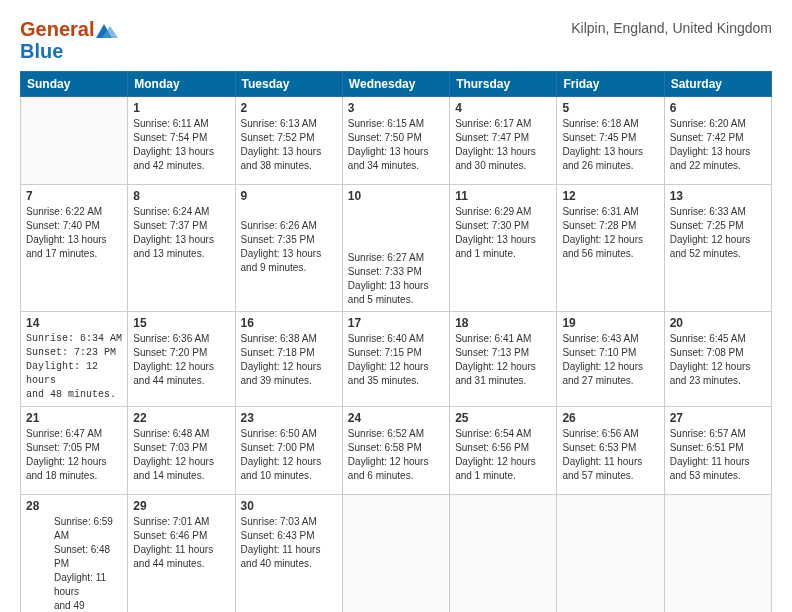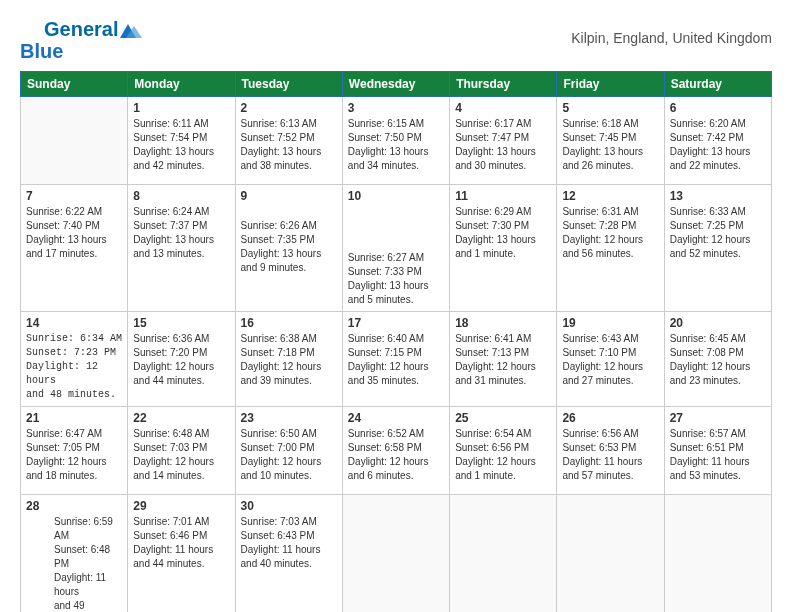--- a/index.html
+++ b/index.html
@@ -37,31 +37,31 @@
     }
     .month-title {
       font-size: 32px;
       font-weight: bold;
       color: #333;
       line-height: 1.1;
     }
     .location {
       font-size: 14px;
       color: #555;
-      margin-top: 12px;
+      margin-top: 2px;
     }
     .calendar {
       border: 1px solid #ccc;
       border-collapse: collapse;
       width: 100%;
       flex: 1;
       table-layout: fixed;
     }
     .calendar th {
-      background: #15803d;
+      background: #0369a1;
       color: #fff;
       font-size: 12px;
       font-weight: bold;
       padding: 5px 6px;
       border: 1px solid #2a6db5;
       text-align: left;
     }
     .calendar td {
       border: 1px solid #ccc;
       vertical-align: top;
@@ -89,21 +89,21 @@
       background: #f9f9f9;
     }
   </style>
 </head>
 <body>
 
 <div class="page">
   <div class="header">
     <div class="logo">
       <div class="logo-row">
-        <span style="font-size:20px;font-weight:bold;color:#0369a1;margin-left:24px;">General</span>
+        <span style="font-size:20px;font-weight:bold;color:#c2410c;">General</span>
         <svg width="22" height="14" viewBox="0 0 22 14" style="margin-left:2px;margin-top:2px;">
           <polygon points="0,14 8,0 16,14" fill="#1a6fc4"></polygon>
           <polygon points="6,14 14,2 22,14" fill="#4a9fd4" opacity="0.7"></polygon>
         </svg>
       </div>
       <span style="font-size:20px;font-weight:bold;color:#1a6fc4;line-height:1;">Blue</span>
     </div>
     <div class="title-block">
       <div class="location">Kilpin, England, United Kingdom</div>
     </div>

